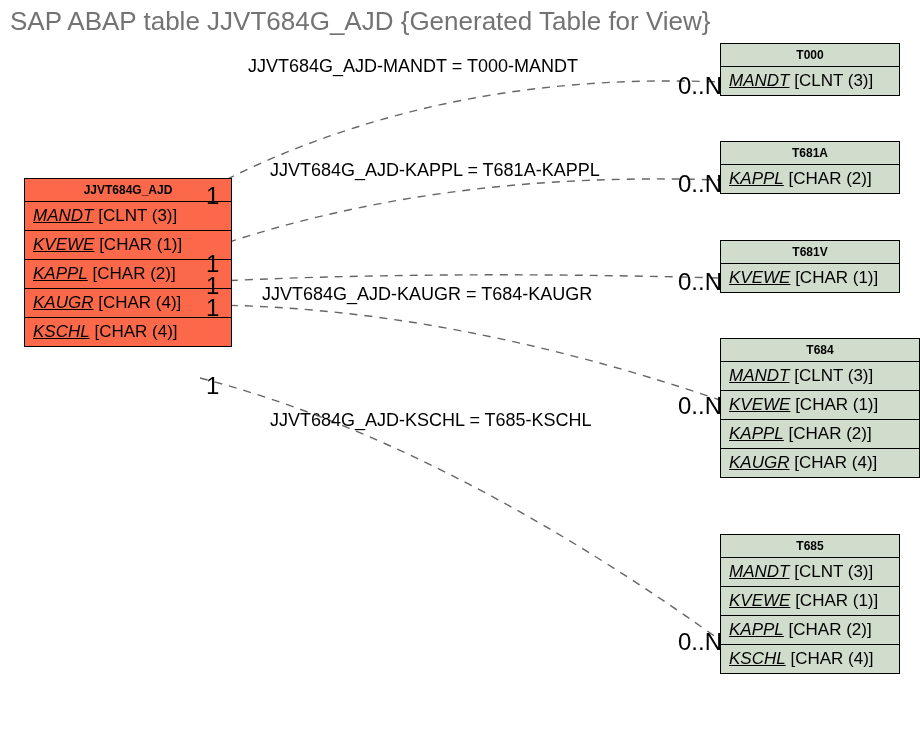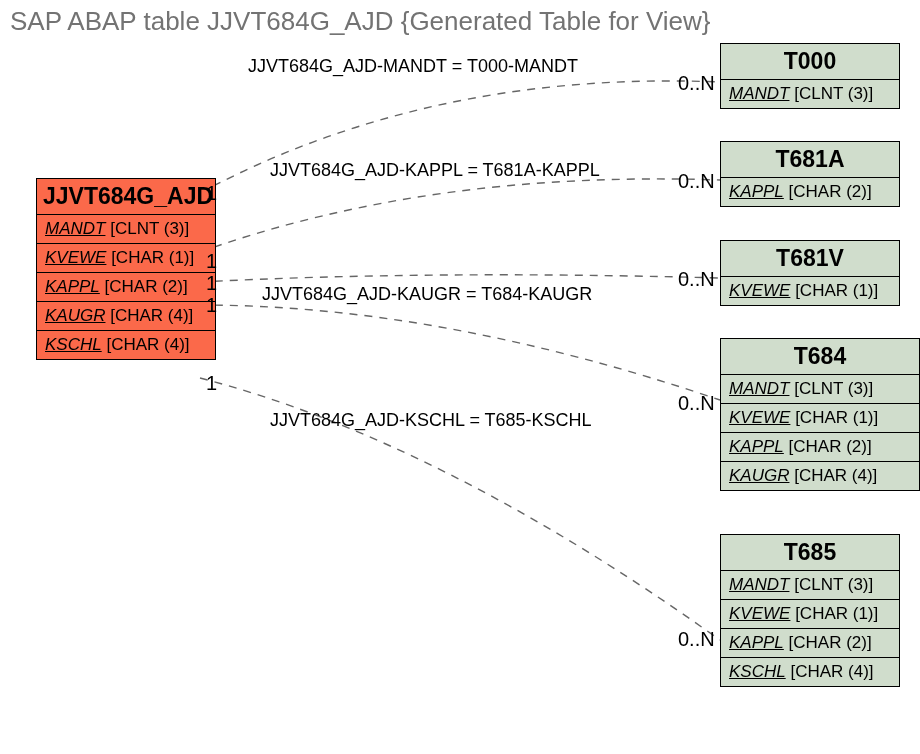--- a/index.html
+++ b/index.html
@@ -32,21 +32,21 @@
     pointer-events: none;
   }
   .tbl {
     position: absolute;
     border: 1px solid #000;
     box-sizing: border-box;
   }
   .tbl .hdr {
     text-align: center;
     font-weight: bold;
-    font-size: 23px;
+    font-size: 12px;
     padding: 4px 6px;
     border-bottom: 1px solid #000;
     white-space: nowrap;
   }
   .tbl .row {
     font-size: 17px;
     padding: 4px 8px;
     border-bottom: 1px solid #000;
     white-space: nowrap;
   }
@@ -69,21 +69,21 @@
   .target .row { background: #d0ddcc; }
 
   .lbl {
     position: absolute;
     font-size: 18px;
     color: #000;
     white-space: nowrap;
   }
   .card {
     position: absolute;
-    font-size: 20px;
+    font-size: 24px;
     color: #000;
   }
 </style>
 </head>
 <body>
 
 <div class="canvas">
 
   <div class="title">SAP ABAP table JJVT684G_AJD {Generated Table for View}</div>
 
@@ -95,21 +95,21 @@
       <path d="M 200 252 Q 430 170 720 180"></path>
 
       <path d="M 200 282 Q 430 270 720 278"></path>
 
       <path d="M 200 305 Q 440 305 720 400"></path>
 
       <path d="M 200 378 Q 440 440 720 640"></path>
     </g>
   </svg>
 
-  <div class="tbl source" style="left:36px; top:178px; width:180px;">
+  <div class="tbl source" style="left:24px; top:178px; width:208px;">
     <div class="hdr">JJVT684G_AJD</div>
     <div class="row"><span class="fld">MANDT</span> <span>[CLNT (3)]</span></div>
     <div class="row"><span class="fld">KVEWE</span> <span>[CHAR (1)]</span></div>
     <div class="row"><span class="fld">KAPPL</span> <span>[CHAR (2)]</span></div>
     <div class="row"><span class="fld">KAUGR</span> <span>[CHAR (4)]</span></div>
     <div class="row"><span class="fld">KSCHL</span> <span>[CHAR (4)]</span></div>
   </div>
 
   <div class="tbl target" style="left:720px; top:43px; width:180px;">
     <div class="hdr">T000</div>

